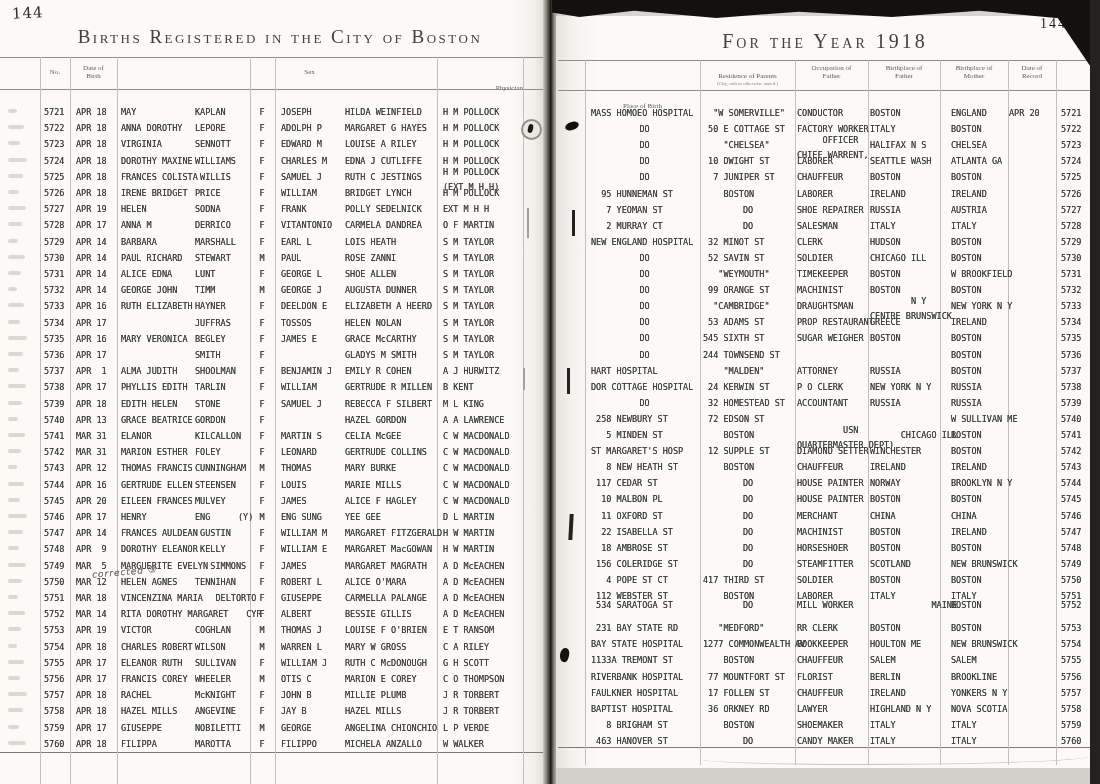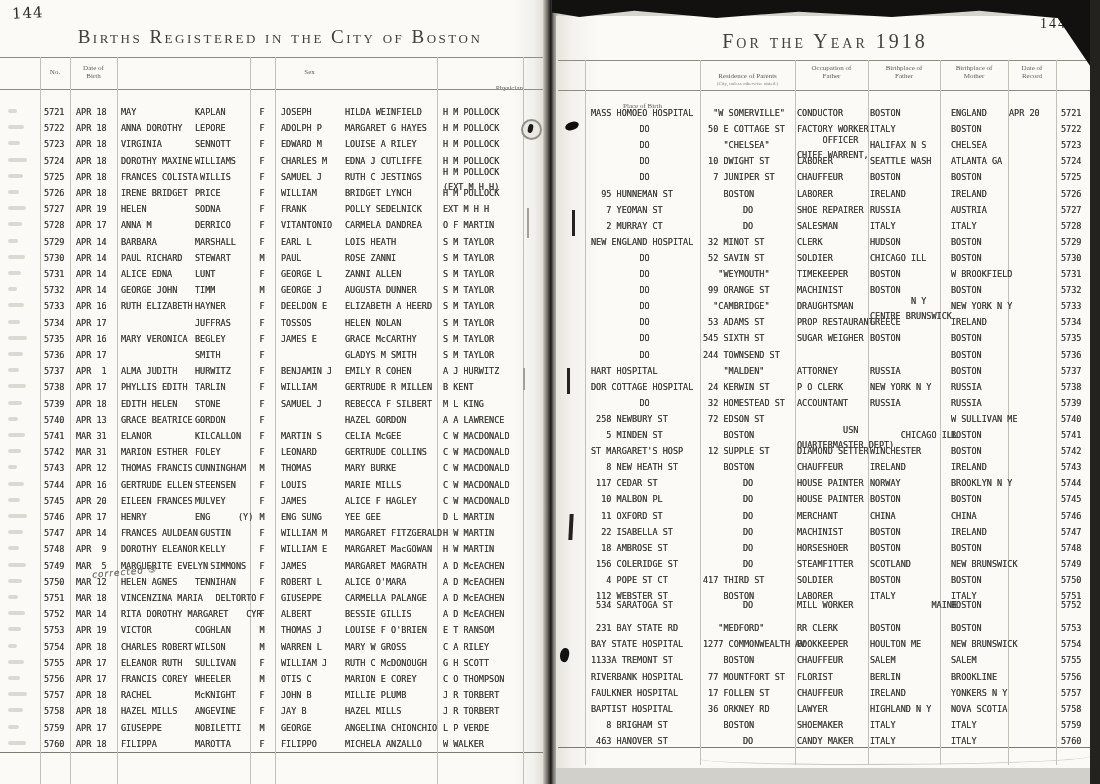--- a/index.html
+++ b/index.html
@@ -204,21 +204,21 @@
           <span class="cell c-mother">ROSE ZANNI</span>
           <span class="cell c-phys">S M TAYLOR</span>
         </div>
         <div class="trow" style="top: 266px;">
           <span class="cell c-no">5731</span>
           <span class="cell c-date">APR 14</span>
           <span class="cell c-given">ALICE EDNA</span>
           <span class="cell c-sur">LUNT</span>
           <span class="cell c-sex">F</span>
           <span class="cell c-father">GEORGE L</span>
-          <span class="cell c-mother">ZANNI ALLEN</span>
+          <span class="cell c-mother">SHOE ALLEN</span>
           <span class="cell c-phys">S M TAYLOR</span>
         </div>
         <div class="trow" style="top: 282.2px;">
           <span class="cell c-no">5732</span>
           <span class="cell c-date">APR 14</span>
           <span class="cell c-given">GEORGE JOHN</span>
           <span class="cell c-sur">TIMM</span>
           <span class="cell c-sex">M</span>
           <span class="cell c-father">GEORGE J</span>
           <span class="cell c-mother">AUGUSTA DUNNER</span>
@@ -258,21 +258,21 @@
           <span class="cell c-date">APR 17</span>
           <span class="cell c-sur">SMITH</span>
           <span class="cell c-sex">F</span>
           <span class="cell c-mother">GLADYS M SMITH</span>
           <span class="cell c-phys">S M TAYLOR</span>
         </div>
         <div class="trow" style="top: 363.2px;">
           <span class="cell c-no">5737</span>
           <span class="cell c-date">APR  1</span>
           <span class="cell c-given">ALMA JUDITH</span>
-          <span class="cell c-sur">HURWITZ</span>
+          <span class="cell c-sur">SHOOLMAN</span>
           <span class="cell c-sex">F</span>
           <span class="cell c-father">BENJAMIN J</span>
           <span class="cell c-mother">EMILY R COHEN</span>
           <span class="cell c-phys">A J HURWITZ</span>
         </div>
         <div class="trow" style="top: 379.4px;">
           <span class="cell c-no">5738</span>
           <span class="cell c-date">APR 17</span>
           <span class="cell c-given">PHYLLIS EDITH</span>
           <span class="cell c-sur">TARLIN</span>

